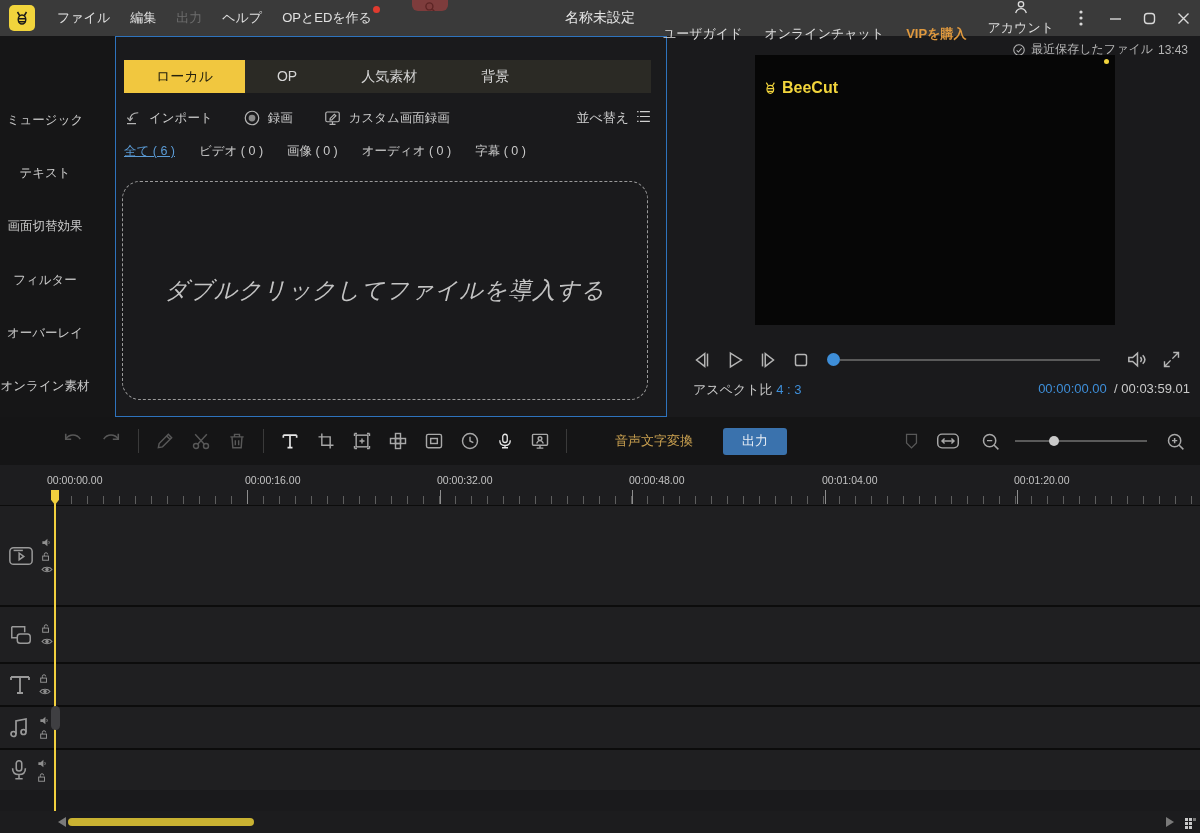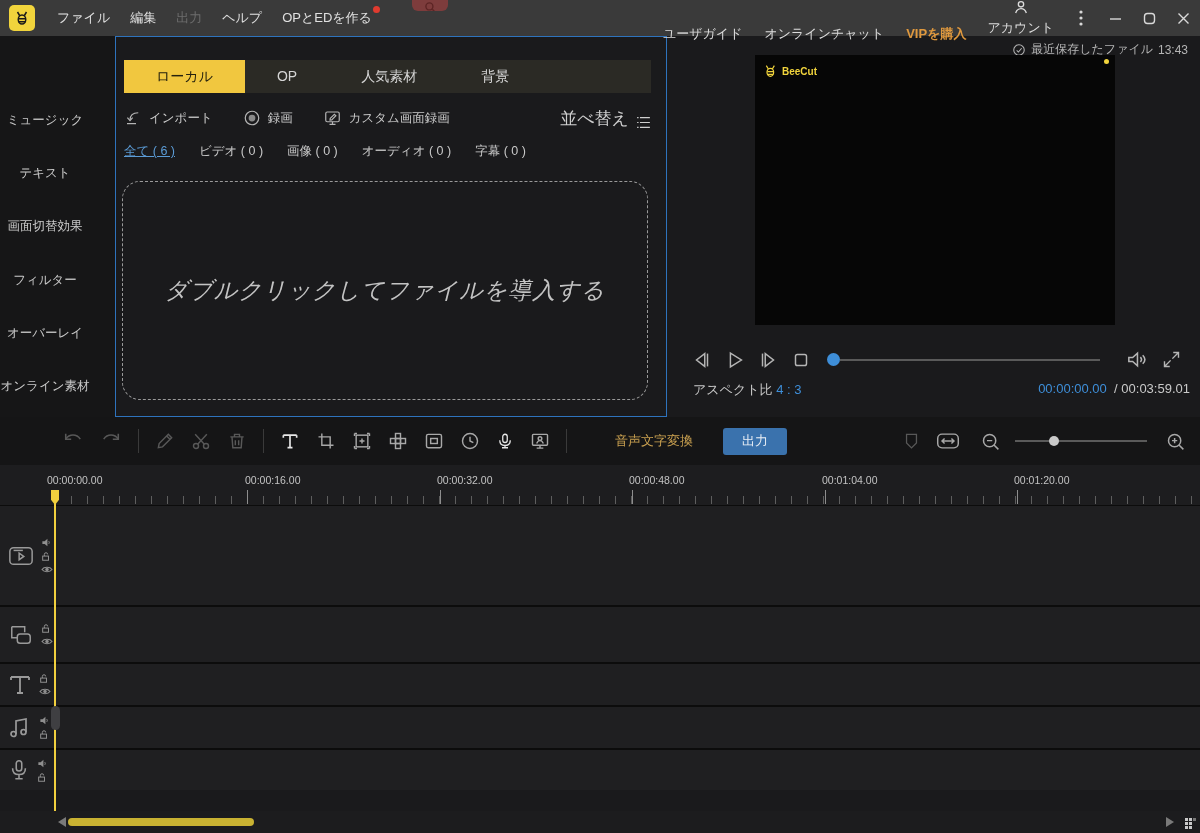--- a/index.html
+++ b/index.html
@@ -27,31 +27,31 @@
   .sidebar { position:absolute; left:0; top:0; width:115px; height:381px; background:#161617; }
   .side-item { position:absolute; left:0; width:90px; text-align:center; font-size:12.5px; color:#c9c9c9; cursor:pointer; }
   .side-item.active-box { left:3px; top:1px; width:112px; height:50px; background:#1a1a1c; border:1px solid #2e73bd; border-right:none; color:#6e9fd6; line-height:48px; width:113px; }
 
   .library { position:absolute; left:115px; top:0; width:552px; height:381px; background:#1a1a1c; border:1px solid #2e73bd; }
   .libtabs { position:absolute; left:8px; top:23px; width:527px; height:33px; background:#2b2a25; display:flex; }
   .libtab { min-width:78px; padding:0 32px; text-align:center; line-height:33px; font-size:14px; color:#d5d5d5; cursor:pointer; }
   .libtab.active { background:#f1c73f; color:#26220e; min-width:102px; }
   .actrow { position:absolute; left:8px; top:68px; width:530px; height:26px; display:flex; align-items:center; }
   .actbtn { display:flex; align-items:center; gap:7px; font-size:12.5px; color:#c9c9c9; margin-right:30px; cursor:pointer; }
-  .sortbtn { margin-left:auto; margin-right:2px; display:flex; align-items:flex-end; gap:6px; font-size:17px; color:#cfcfcf; cursor:pointer; }
+  .sortbtn { margin-left:auto; margin-right:2px; display:flex; align-items:flex-start; gap:6px; font-size:13px; color:#cfcfcf; cursor:pointer; }
   .filtrow { position:absolute; left:8px; top:106px; display:flex; gap:24px; font-size:12.5px; }
   .filt { color:#c9c9c9; cursor:pointer; }
   .filt.active { color:#5b9bd5; text-decoration:underline; }
   .dropzone { position:absolute; left:6px; top:144px; width:526px; height:219px; border:1px dashed #9a9a9a; border-radius:18px; display:flex; align-items:center; justify-content:center; }
   .dropzone span { font-size:23px; font-style:italic; color:#c3c3c3; letter-spacing:1px; }
 
   .preview { position:absolute; left:667px; top:0; width:533px; height:381px; background:#1a1a1c; }
   .recent { position:absolute; right:12px; top:5px; display:flex; align-items:center; gap:5px; font-size:12px; color:#b5b5b5; }
   .screen { position:absolute; left:88px; top:19px; width:360px; height:270px; background:#060606; }
-  .wmark { position:absolute; left:8px; top:8px; display:flex; align-items:center; gap:3px; color:#f1d43c; font-size:10px; font-weight:bold; }
+  .wmark { position:absolute; left:8px; top:24px; display:flex; align-items:center; gap:3px; color:#f1d43c; font-size:16px; font-weight:bold; }
   .ydot { position:absolute; right:6px; top:4px; width:5px; height:5px; border-radius:50%; background:#f1d43c; }
   .pctrl { position:absolute; left:0; top:311px; width:533px; height:26px; display:flex; align-items:center; color:#b5b5b5; }
   .pbtn { margin-left:11px; display:flex; }
   .pbtn:first-child { margin-left:24px; }
   .seek { position:absolute; left:173px; top:12px; width:260px; height:2px; background:#5a5a5a; }
   .seekdot { position:absolute; left:160px; top:6px; width:13px; height:13px; border-radius:50%; background:#3e8ed8; }
   .vol { position:absolute; left:458px; top:1px; }
   .fs { position:absolute; left:494px; top:2px; }
   .aspectrow { position:absolute; left:0; top:345px; width:533px; font-size:13px; }
   .aspect-l { position:absolute; left:26px; }
@@ -116,20 +116,21 @@
     <div class="menu">ヘルプ</div>
     <div class="menu"><span>OPとEDを作る</span><span class="reddot"></span></div>
 
     <div class="search-chip">
       <svg width="16" height="14" viewBox="0 0 24 24" fill="none" stroke="#5c2424" stroke-width="2.4">
         <circle cx="11" cy="11" r="6"></circle>
           <path d="M16 16 L21 21"></path>
       </svg>
     </div>
 
+    <div class="tb-title">名称未設定</div>
 
     <div class="tb-right">
       <div class="tb-link">ユーザガイド</div>
       <div class="tb-link">オンラインチャット</div>
       <div class="tb-link vip">VIPを購入</div>
       <div class="account">
         <svg width="16" height="16" viewBox="0 0 24 24" fill="none" stroke="#dcdcdc" stroke-width="2">
           <circle cx="12" cy="8" r="4"></circle>
             <path d="M4 21 c1.5-5 4.5-6.5 8-6.5 s6.5 1.5 8 6.5"></path>
         </svg>

